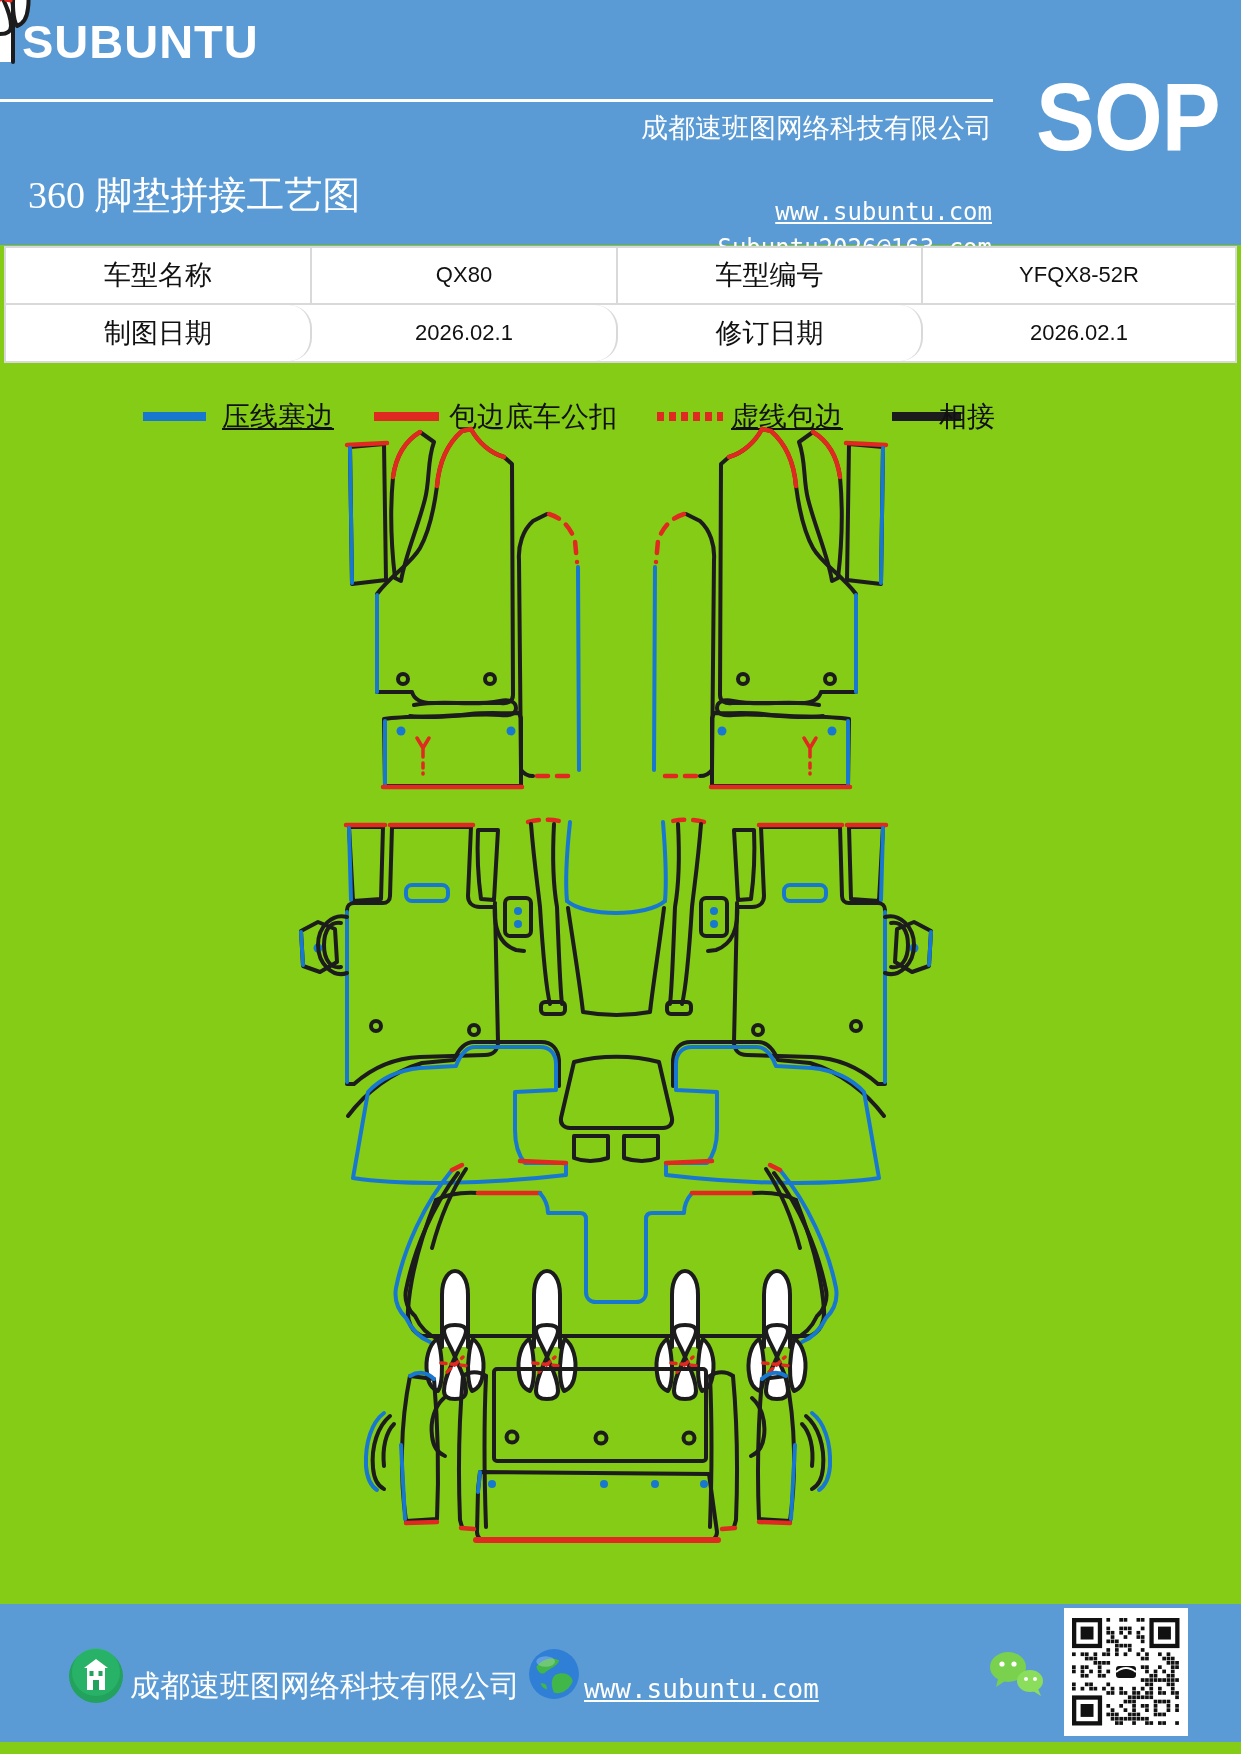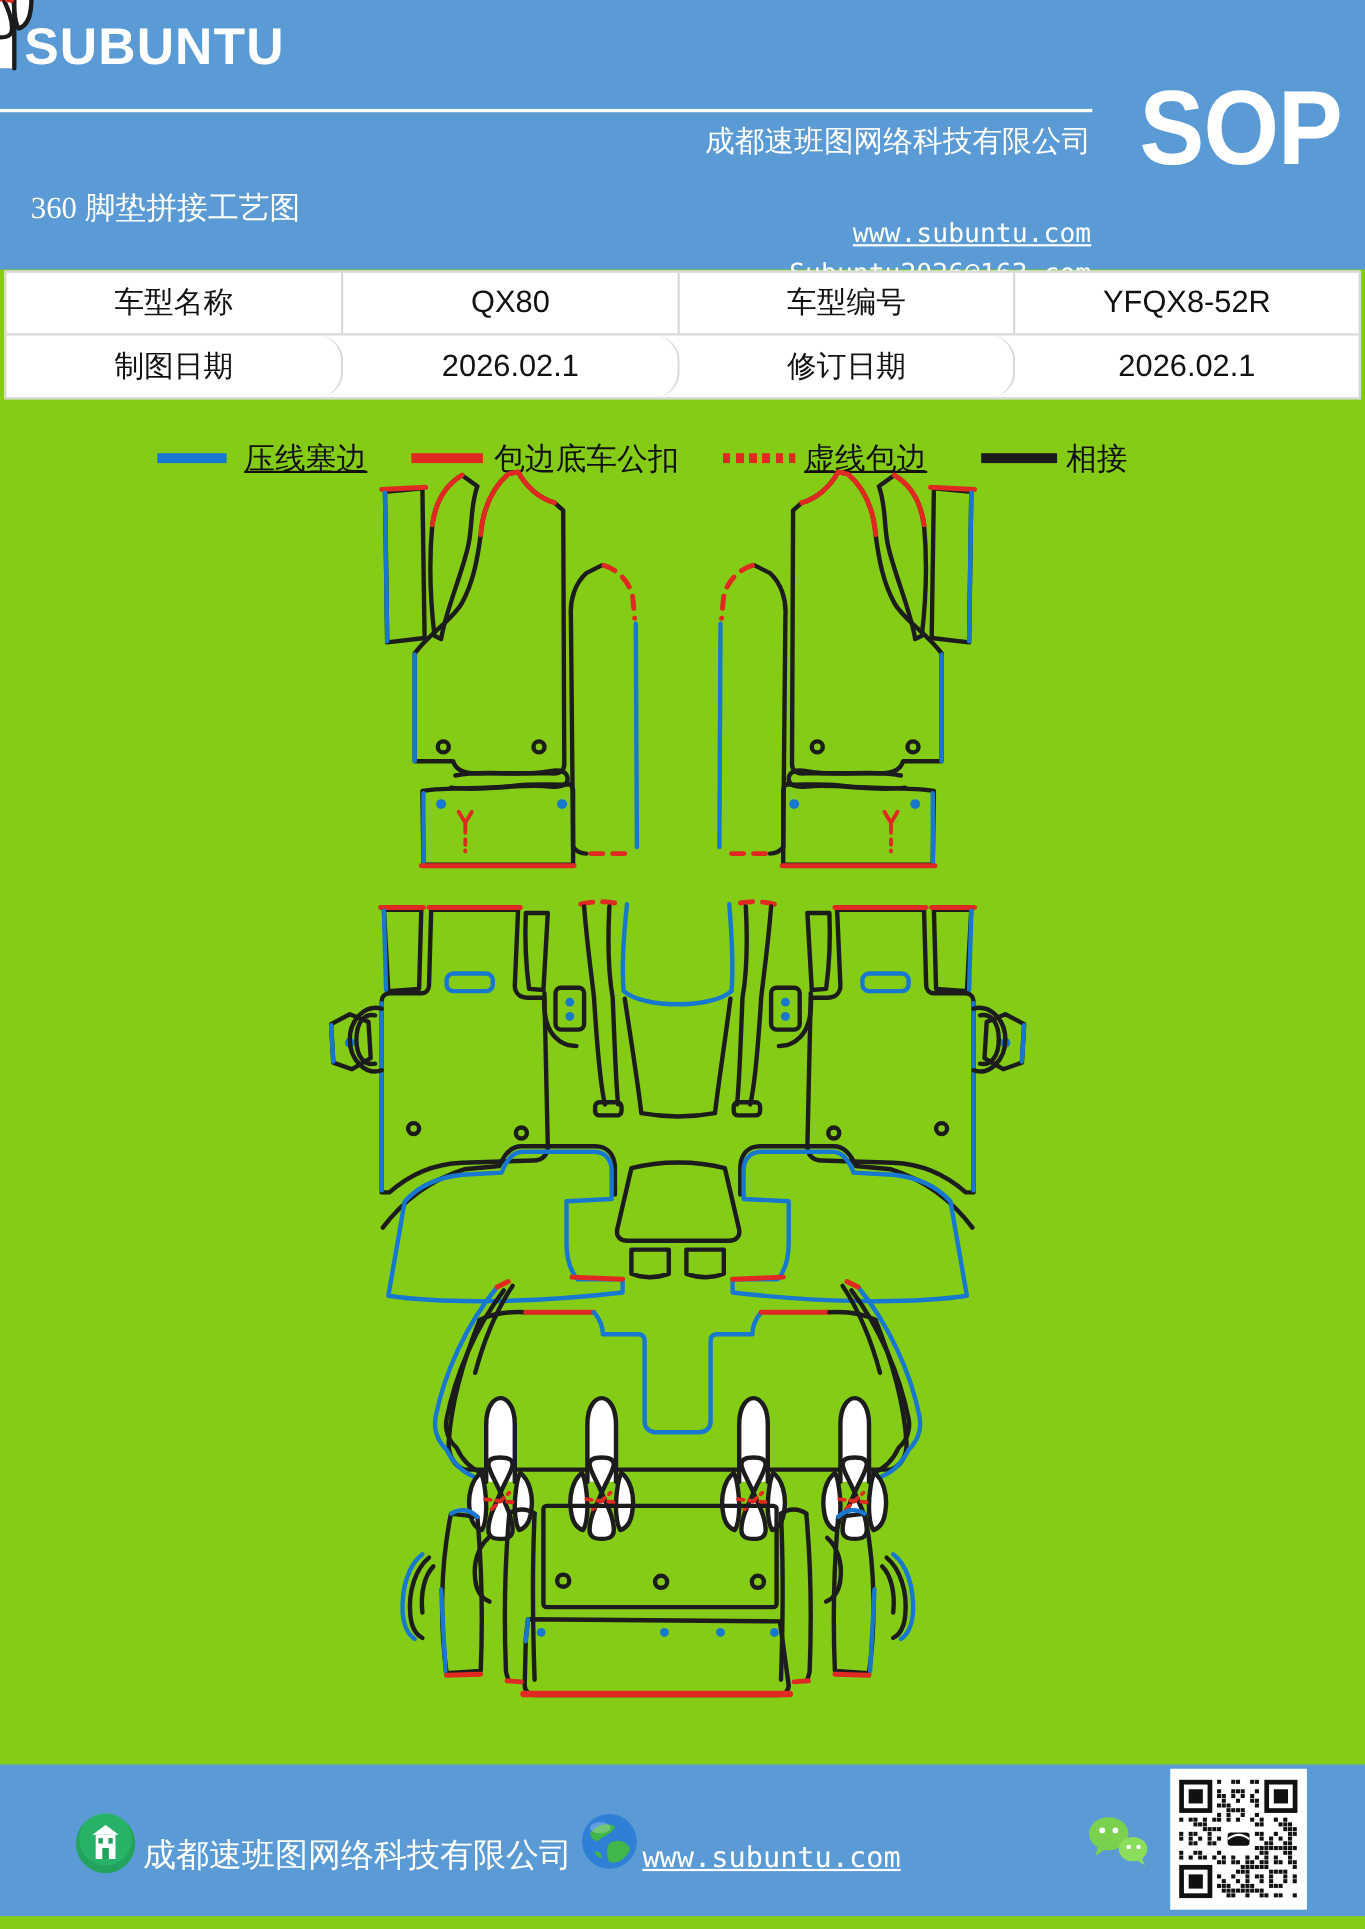--- a/index.html
+++ b/index.html
@@ -3,41 +3,41 @@
 <meta charset="utf-8">
 <style>
   html,body{margin:0;padding:0;background:#ffffff;}
   .page{position:relative;width:1241px;height:1754px;background:#84cc16;overflow:hidden;
         font-family:"Liberation Sans","DejaVu Sans",sans-serif;}
   
   .hdr{position:absolute;left:0;top:0;width:1241px;height:245px;background:#5b9bd5;}
   .brand{position:absolute;left:22px;top:14px;color:#fff;font-weight:800;font-size:47px;
          letter-spacing:1px;font-family:"Liberation Sans",sans-serif;}
   .hdr-line{position:absolute;left:0;top:99px;width:993px;height:3px;background:#fdfdfd;}
-  .doc-title{position:absolute;left:28px;top:170px;color:#fff;font-size:28px;
+  .doc-title{position:absolute;left:28px;top:170px;color:#fff;font-size:38px;
              font-family:"Liberation Serif","DejaVu Serif",serif;}
   .hdr-right{position:absolute;left:560px;top:0;width:432px;text-align:right;color:#fff;}
   .hdr-company{position:absolute;right:0;top:110px;width:432px;font-size:27px;
                font-family:"Liberation Serif","DejaVu Serif",serif;}
   .hdr-www{position:absolute;right:0;top:198px;font-size:24px;text-decoration:underline;
            font-family:"DejaVu Sans Mono","Liberation Mono",monospace;}
   .hdr-mail{position:absolute;right:0;top:234px;font-size:24px;
             font-family:"DejaVu Sans Mono","Liberation Mono",monospace;}
   .sop{position:absolute;left:1036px;top:62px;color:#fff;font-size:96px;font-weight:800;
        transform:scaleX(.92);transform-origin:left top;letter-spacing:-1px;}
   
   .tbl{position:absolute;left:4px;top:246px;width:1233px;height:117px;
        border:2px solid #d9d9d9;box-sizing:border-box;display:grid;
        grid-template-columns:306px 306px 305px 1fr;grid-template-rows:1fr 1fr;background:#fff;}
   .tbl .cell{border-right:2px solid #d9d9d9;border-bottom:2px solid #d9d9d9;
              display:flex;align-items:center;justify-content:center;color:#111;}
   .tbl .cell:nth-child(4n){border-right:none;}
   .tbl .cell:nth-child(n+5){border-bottom:none;border-radius:23px;}
   .cell.lab{font-size:27px;font-family:"Liberation Serif","DejaVu Serif",serif;}
-  .cell.val{font-size:28px;font-family:"Liberation Sans",sans-serif;}
+  .cell.val{font-size:22px;font-family:"Liberation Sans",sans-serif;}
   
   .legend{position:absolute;left:0;top:398px;width:1241px;height:42px;}
   .sw{position:absolute;top:14px;height:9px;}
   .lg-label{position:absolute;top:0;font-size:28px;color:#111;
             font-family:"Liberation Serif","DejaVu Serif",serif;}
   
   .diagram{position:absolute;left:0;top:0;width:1241px;height:1754px;pointer-events:none;}
   .k{stroke:#1c1c1c;fill:none;stroke-width:4;stroke-linecap:round;stroke-linejoin:round;}
   .b{stroke:#1878cf;fill:none;stroke-width:4;stroke-linecap:round;stroke-linejoin:round;}
   .r{stroke:#e02920;fill:none;stroke-width:4.5;stroke-linecap:round;stroke-linejoin:round;}
@@ -83,21 +83,21 @@
   </div>
 
   <div class="legend">
     <div class="sw" id="sw0" style="left: 143px; width: 63px; background: rgb(24, 120, 207);"></div>
     <div class="lg-label" style="left:222px;text-decoration:underline;">压线塞边</div>
     <div class="sw" id="sw1" style="left: 374px; width: 65px; background: rgb(224, 41, 32);"></div>
     <div class="lg-label" style="left:449px;">包边底车公扣</div>
     <div class="sw" id="sw2" style="left: 657px; width: 66px; background: repeating-linear-gradient(90deg, rgb(224, 41, 32) 0px, rgb(224, 41, 32) 7px, transparent 7px, transparent 12px);"></div>
     <div class="lg-label" style="left:731px;text-decoration:underline;">虚线包边</div>
     <div class="sw" id="sw3" style="left: 892px; width: 69px; background: rgb(28, 28, 28);"></div>
-    <div class="lg-label" style="left:969px;font-family:Liberation Serif, serif;">相接</div>
+    <div class="lg-label" style="left:939px;font-family:Liberation Serif, serif;">相接</div>
   </div>
 
   <svg class="diagram" viewBox="0 0 1241 1754">
 
     <g id="fl">
 
       <path class="k" d="M350,447 L384,444 L386,580 L352,584 Z"></path>
       <path class="r" d="M347,445 L387,443"></path>
       <path class="b" d="M350,448 L352,583"></path>
 

